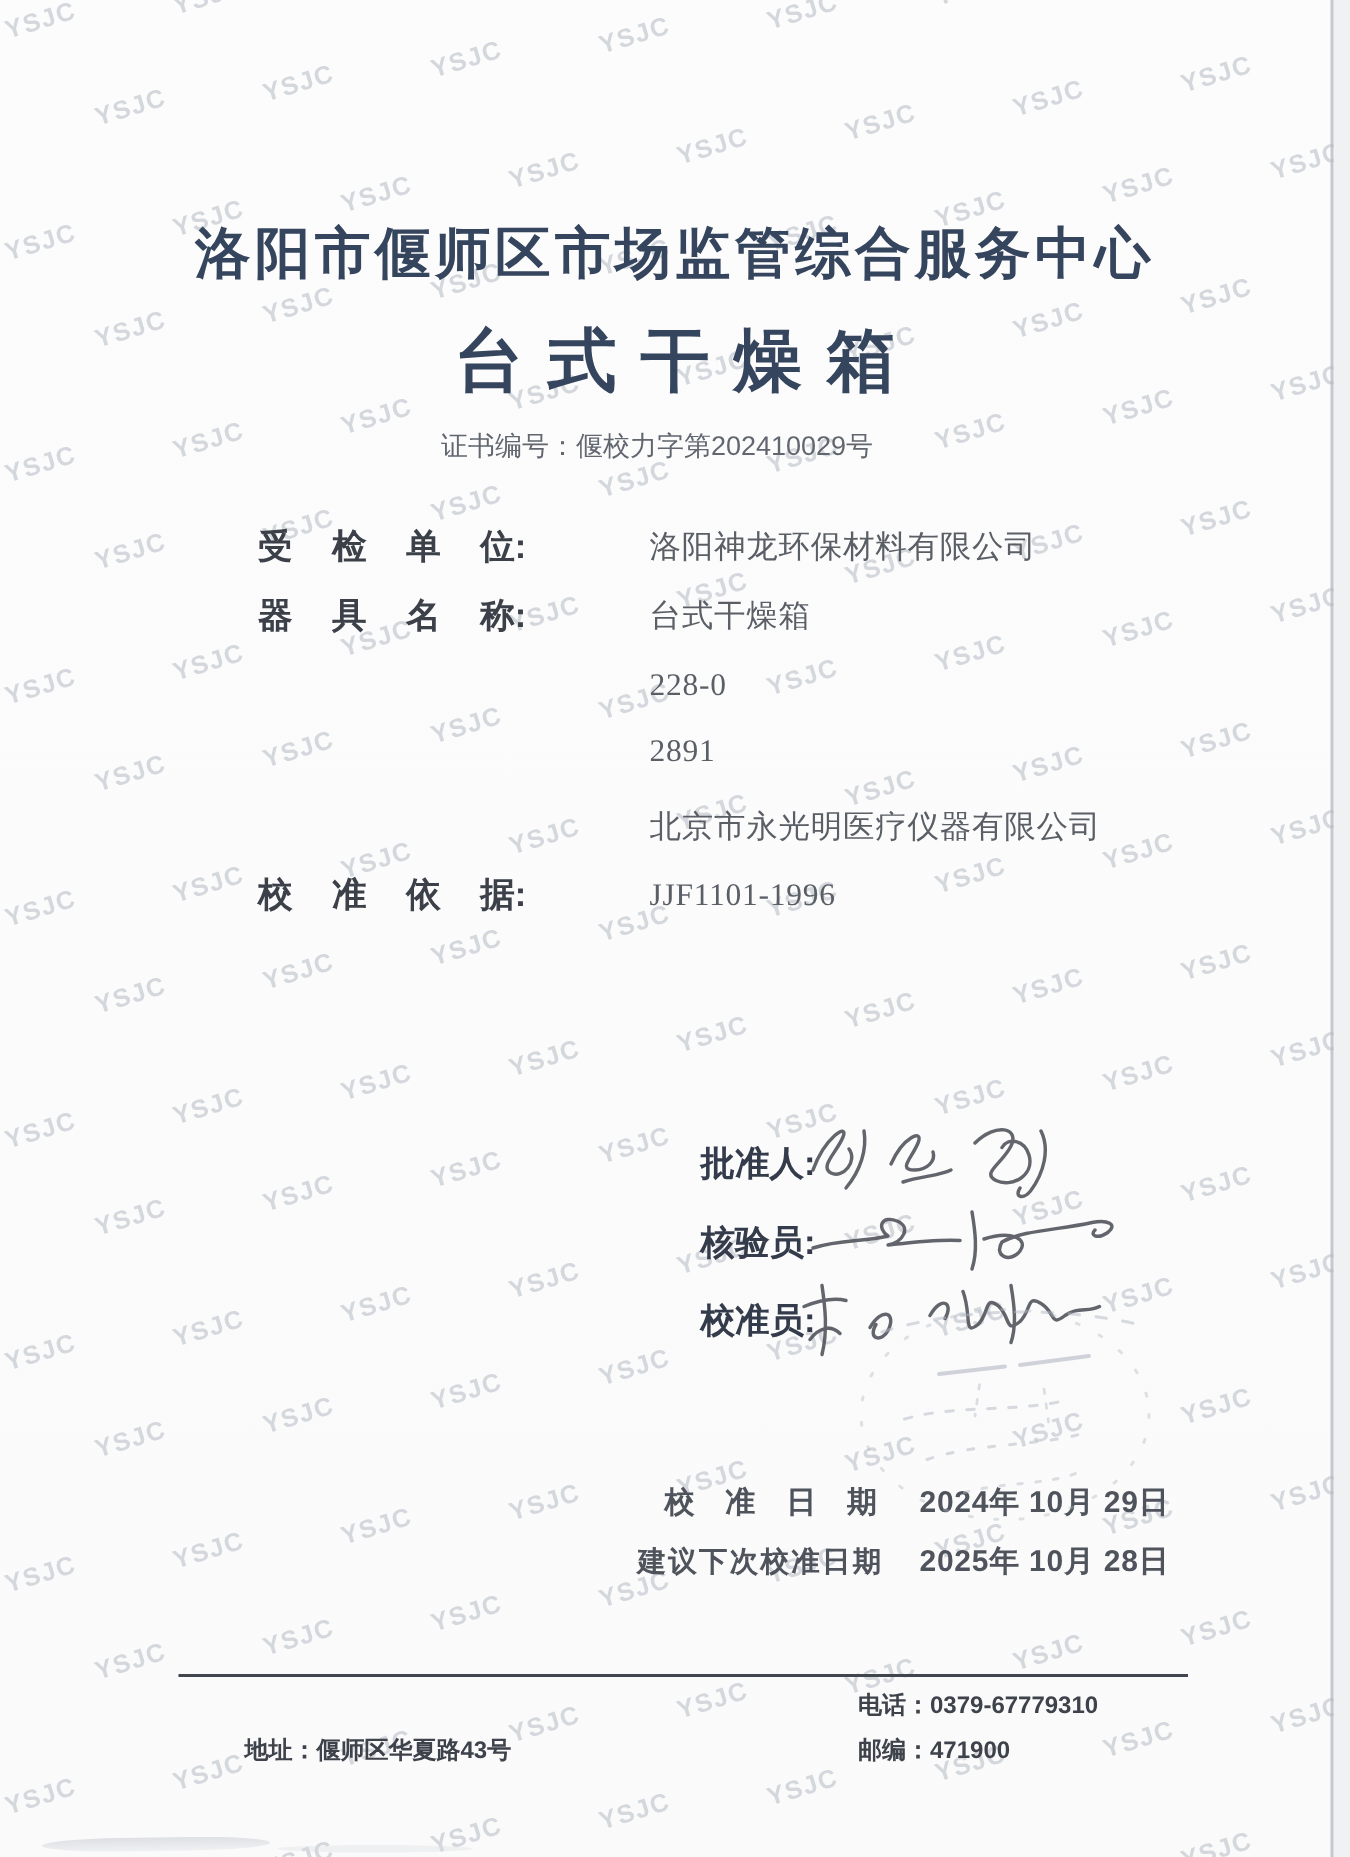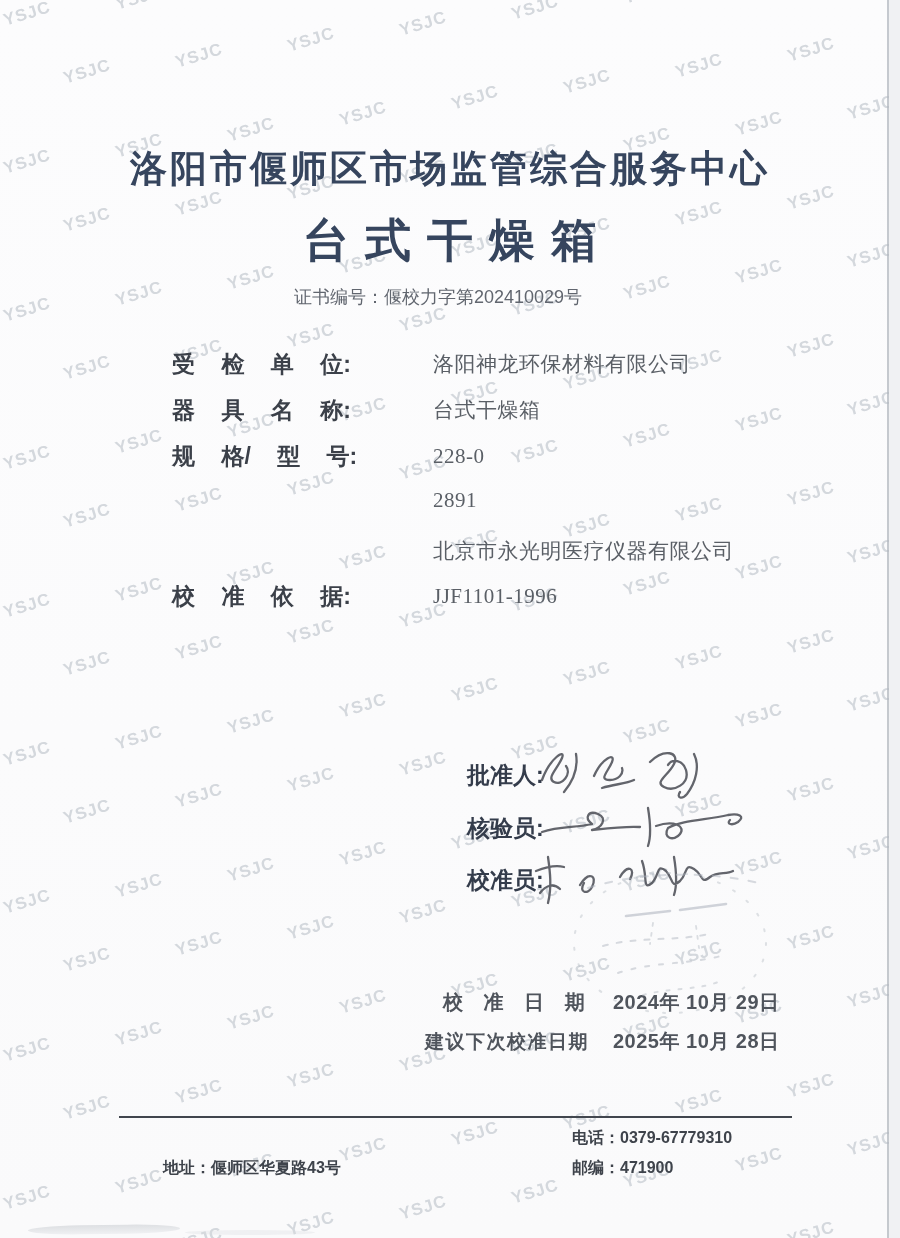--- a/index.html
+++ b/index.html
@@ -259,21 +259,20 @@
 
     <div class="field-row" style="top:396px">
       <span class="f-label">器 具 名 称:</span>
       <span class="f-value">台式干燥箱</span>
     </div>
     <div class="field-row" style="top:350px">
       <span class="f-label">受 检 单 位:</span>
       <span class="f-value">洛阳神龙环保材料有限公司</span>
     </div>
     <div class="field-row" style="top:442px">
-      <span class="f-label">规 格/ 型 号:</span>
       <span class="f-value">228-0</span>
     </div>
     <div class="field-row" style="top:486px">
       <span class="f-value">2891</span>
     </div>
     <div class="field-row" style="top:537px">
       <span class="f-value">北京市永光明医疗仪器有限公司</span>
     </div>
     <div class="field-row" style="top:582px">
       <span class="f-label">校 准 依 据:</span>

